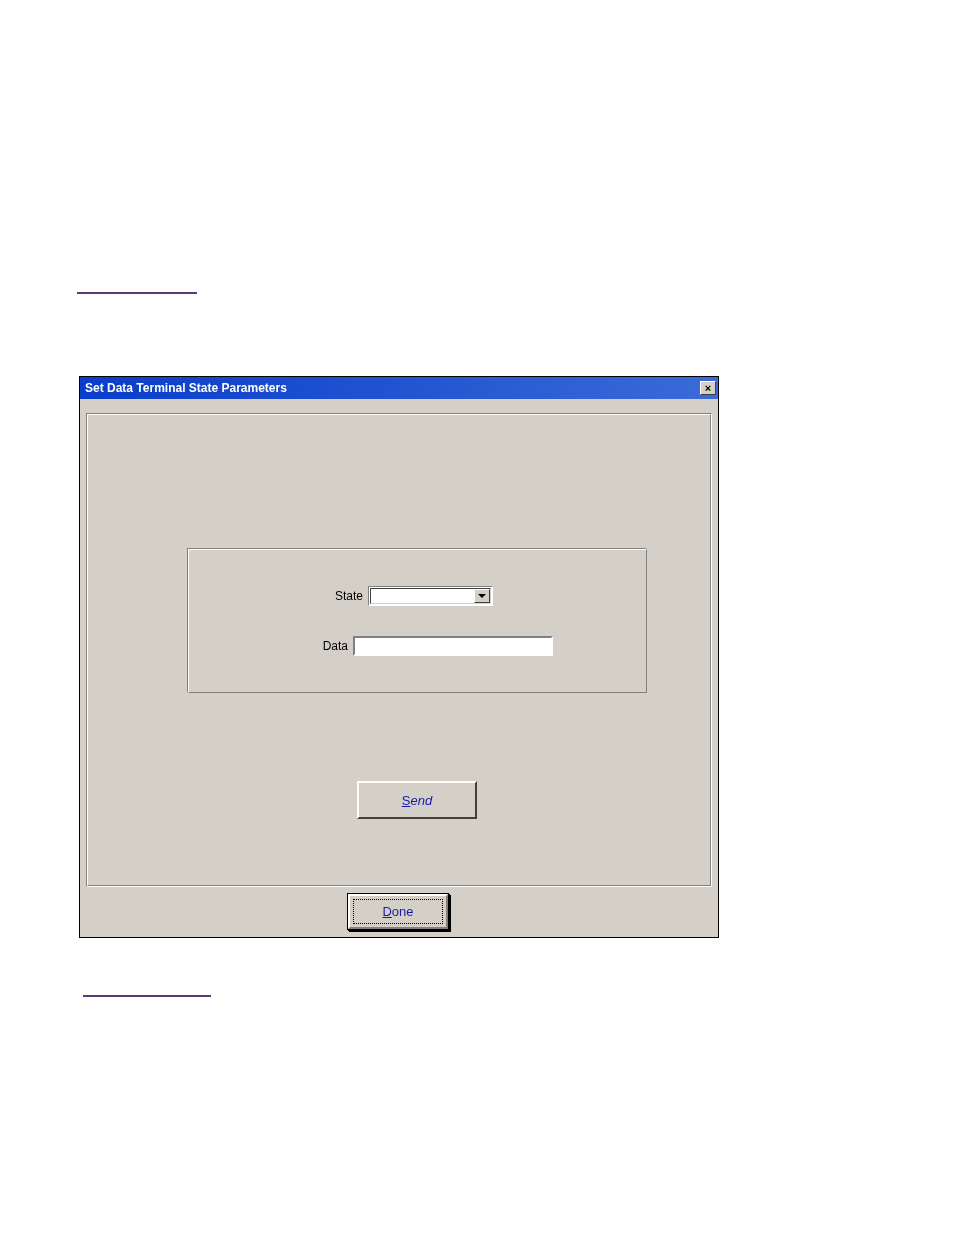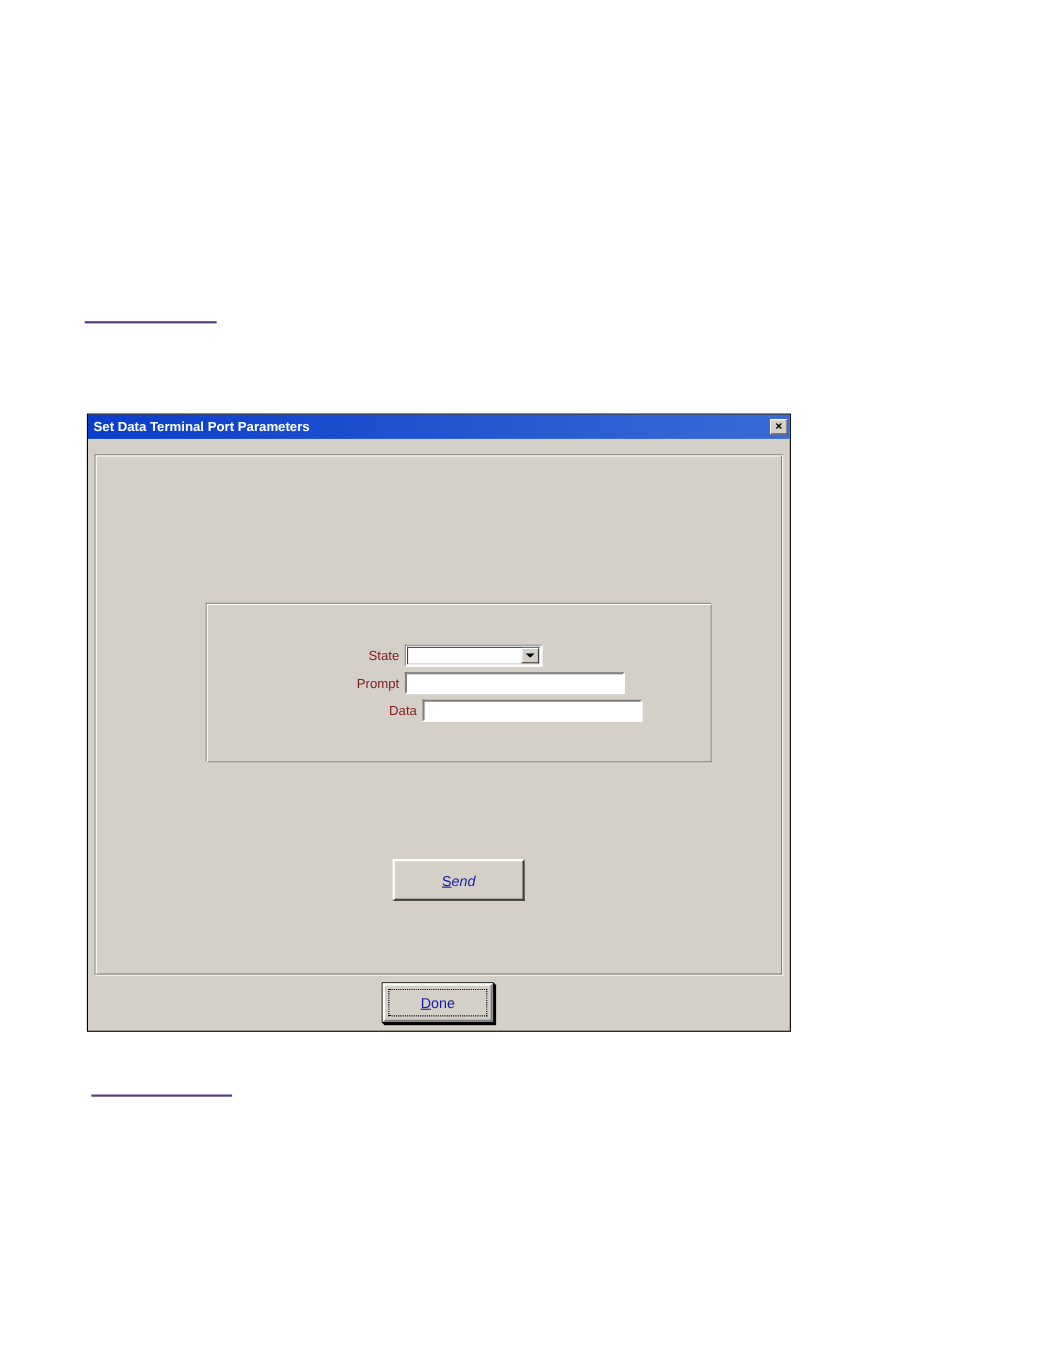--- a/index.html
+++ b/index.html
@@ -116,35 +116,35 @@
       pointer-events: none;
     }
     .form-row {
       position: absolute;
       display: flex;
       align-items: center;
     }
     .form-label {
       text-align: right;
       font-size: 12px;
-      color: #7f1d1d;
+      color: #000000;
       padding-right: 5px;
       width: 80px;
     }
     .row-state {
       top: 37px;
       left: 100px;
     }
     .row-prompt {
       top: 62px;
       left: 100px;
     }
     .row-data {
       top: 87px;
-      left: 116px;
+      left: 85px;
     }
     .select-box {
       width: 125px;
       height: 20px;
       background: #ffffff;
       border-top: 1px solid #808080;
       border-left: 1px solid #808080;
       border-right: 1px solid #ffffff;
       border-bottom: 1px solid #ffffff;
       position: relative;
@@ -255,44 +255,40 @@
     }
   </style>
 </head>
 <body>
 
 <div class="link-line link-line-1"></div>
 <div class="link-line link-line-2"></div>
 
 <div class="dialog">
   <div class="title-bar">
-    <div class="title-text">Set Data Terminal Port Parameters</div>
+    <div class="title-text">Set Data Terminal State Parameters</div>
     <div class="close-btn">
       <span>×</span>
     </div>
   </div>
 
   <div class="dialog-body">
     <div class="inner-group">
 
       <div class="form-row row-state">
         <div class="form-label">State</div>
         <div class="select-box">
           <div class="select-inner">
             <div class="dropdown-btn">
               <div class="dropdown-arrow"></div>
             </div>
           </div>
         </div>
       </div>
 
-      <div class="form-row row-prompt">
-        <div class="form-label">Prompt</div>
-        <input type="text" class="text-input" value="" style="">
-      </div>
 
       <div class="form-row row-data">
         <div class="form-label">Data</div>
         <input type="text" class="text-input" value="" style="">
       </div>
 
     </div>
 
     <div class="send-btn">
       <span>S</span>

